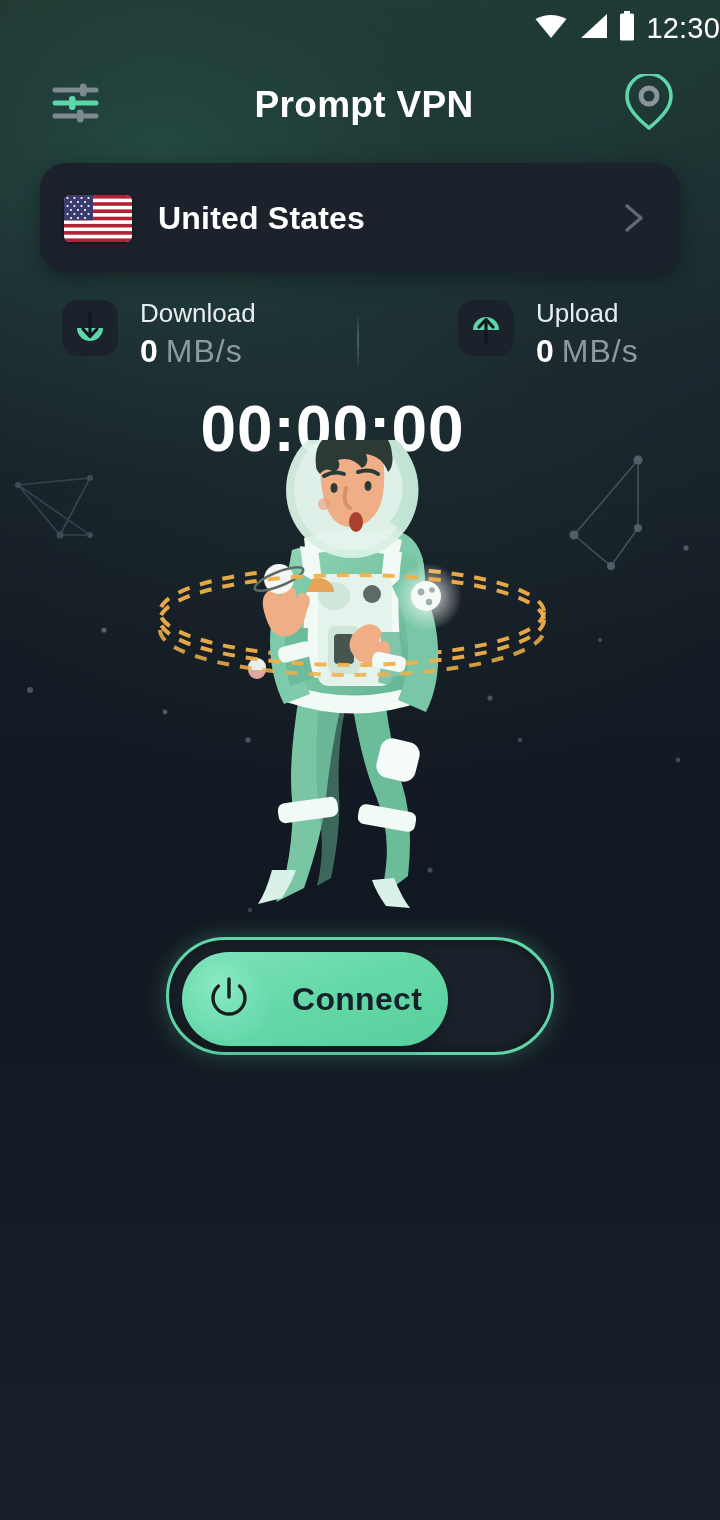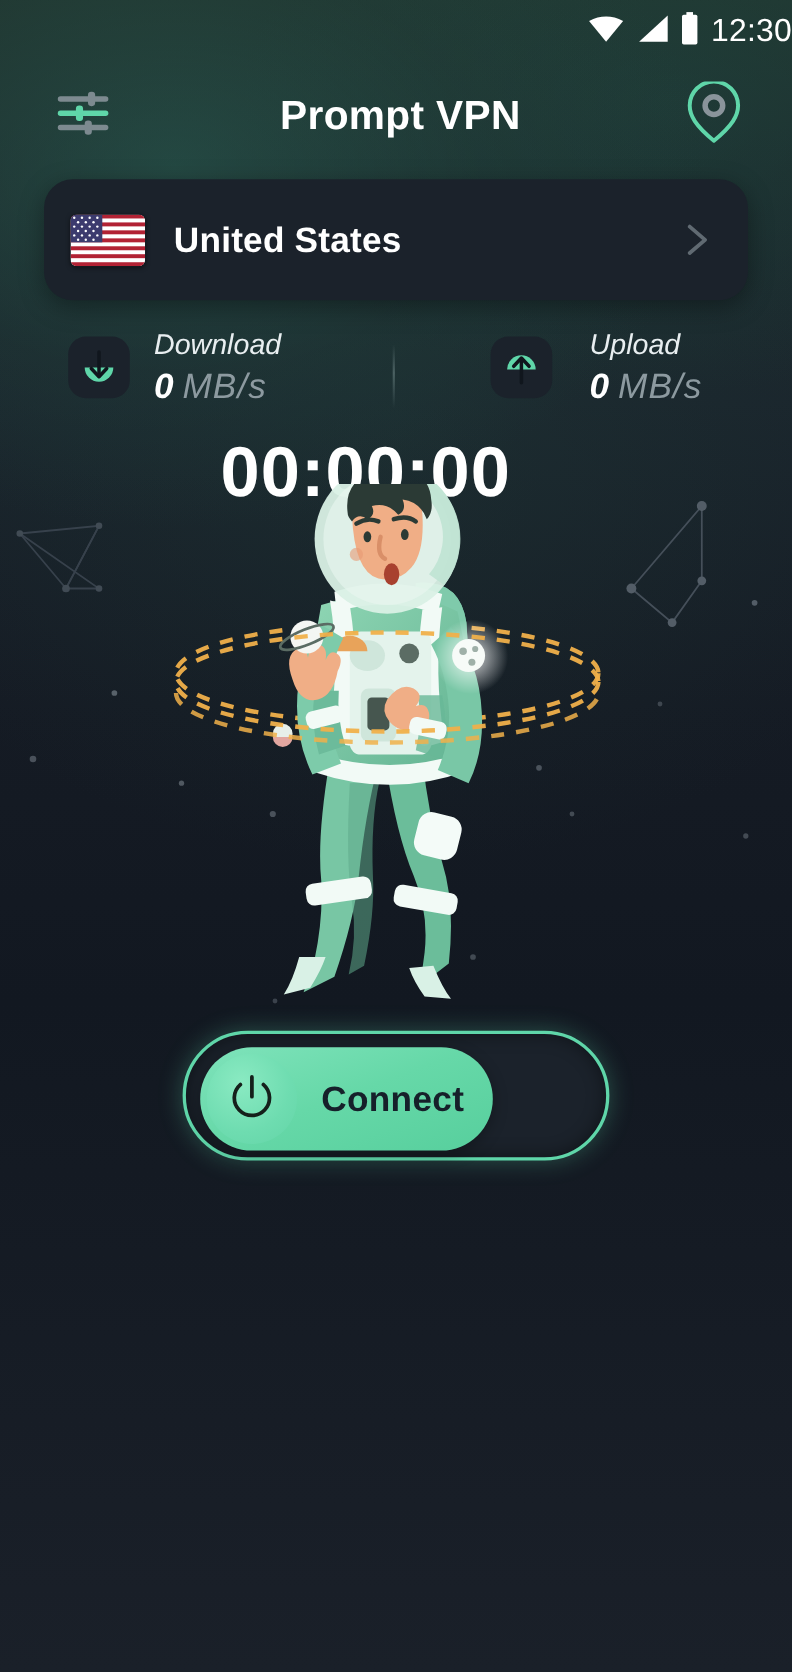--- a/index.html
+++ b/index.html
@@ -52,23 +52,23 @@
   }
   .flag {
     width:68px; height:47px; border-radius:6px; overflow:hidden;
     position:relative; flex:0 0 auto; box-shadow:0 1px 4px rgba(0,0,0,0.5);
   }
   .country-name { margin-left:26px; color:#ffffff; font-size:32px; font-weight:bold; letter-spacing:0.2px; flex:1; }
   .chev { width:34px; height:34px; opacity:0.55; }
 
   
   .speeds { position:absolute; left:0; top:300px; width:720px; height:86px; }
-  .speed-block { position:absolute; display:flex; align-items:center;font-style:italic; }
+  .speed-block { position:absolute; display:flex; align-items:flex-start; }
   .speed-left  { left:62px; }
-  .speed-right { left:446px;gap:12px; }
+  .speed-right { left:458px; }
   .sp-icon {
     width:56px; height:56px; border-radius:16px; background:#1b222b;
     display:flex; align-items:center; justify-content:center; flex:0 0 auto;
   }
   .sp-texts { margin-left:22px; }
   .sp-label { color:#e8eef0; font-size:26px; line-height:1.05; margin-bottom:8px; }
   .sp-value { font-size:32px; line-height:1; }
   .sp-num   { color:#ffffff; font-weight:bold; }
   .sp-unit  { color:#8d9aa0; margin-left:8px; letter-spacing:1px; }
   .divider { position:absolute; left:357px; top:313px; width:2px; height:58px;

